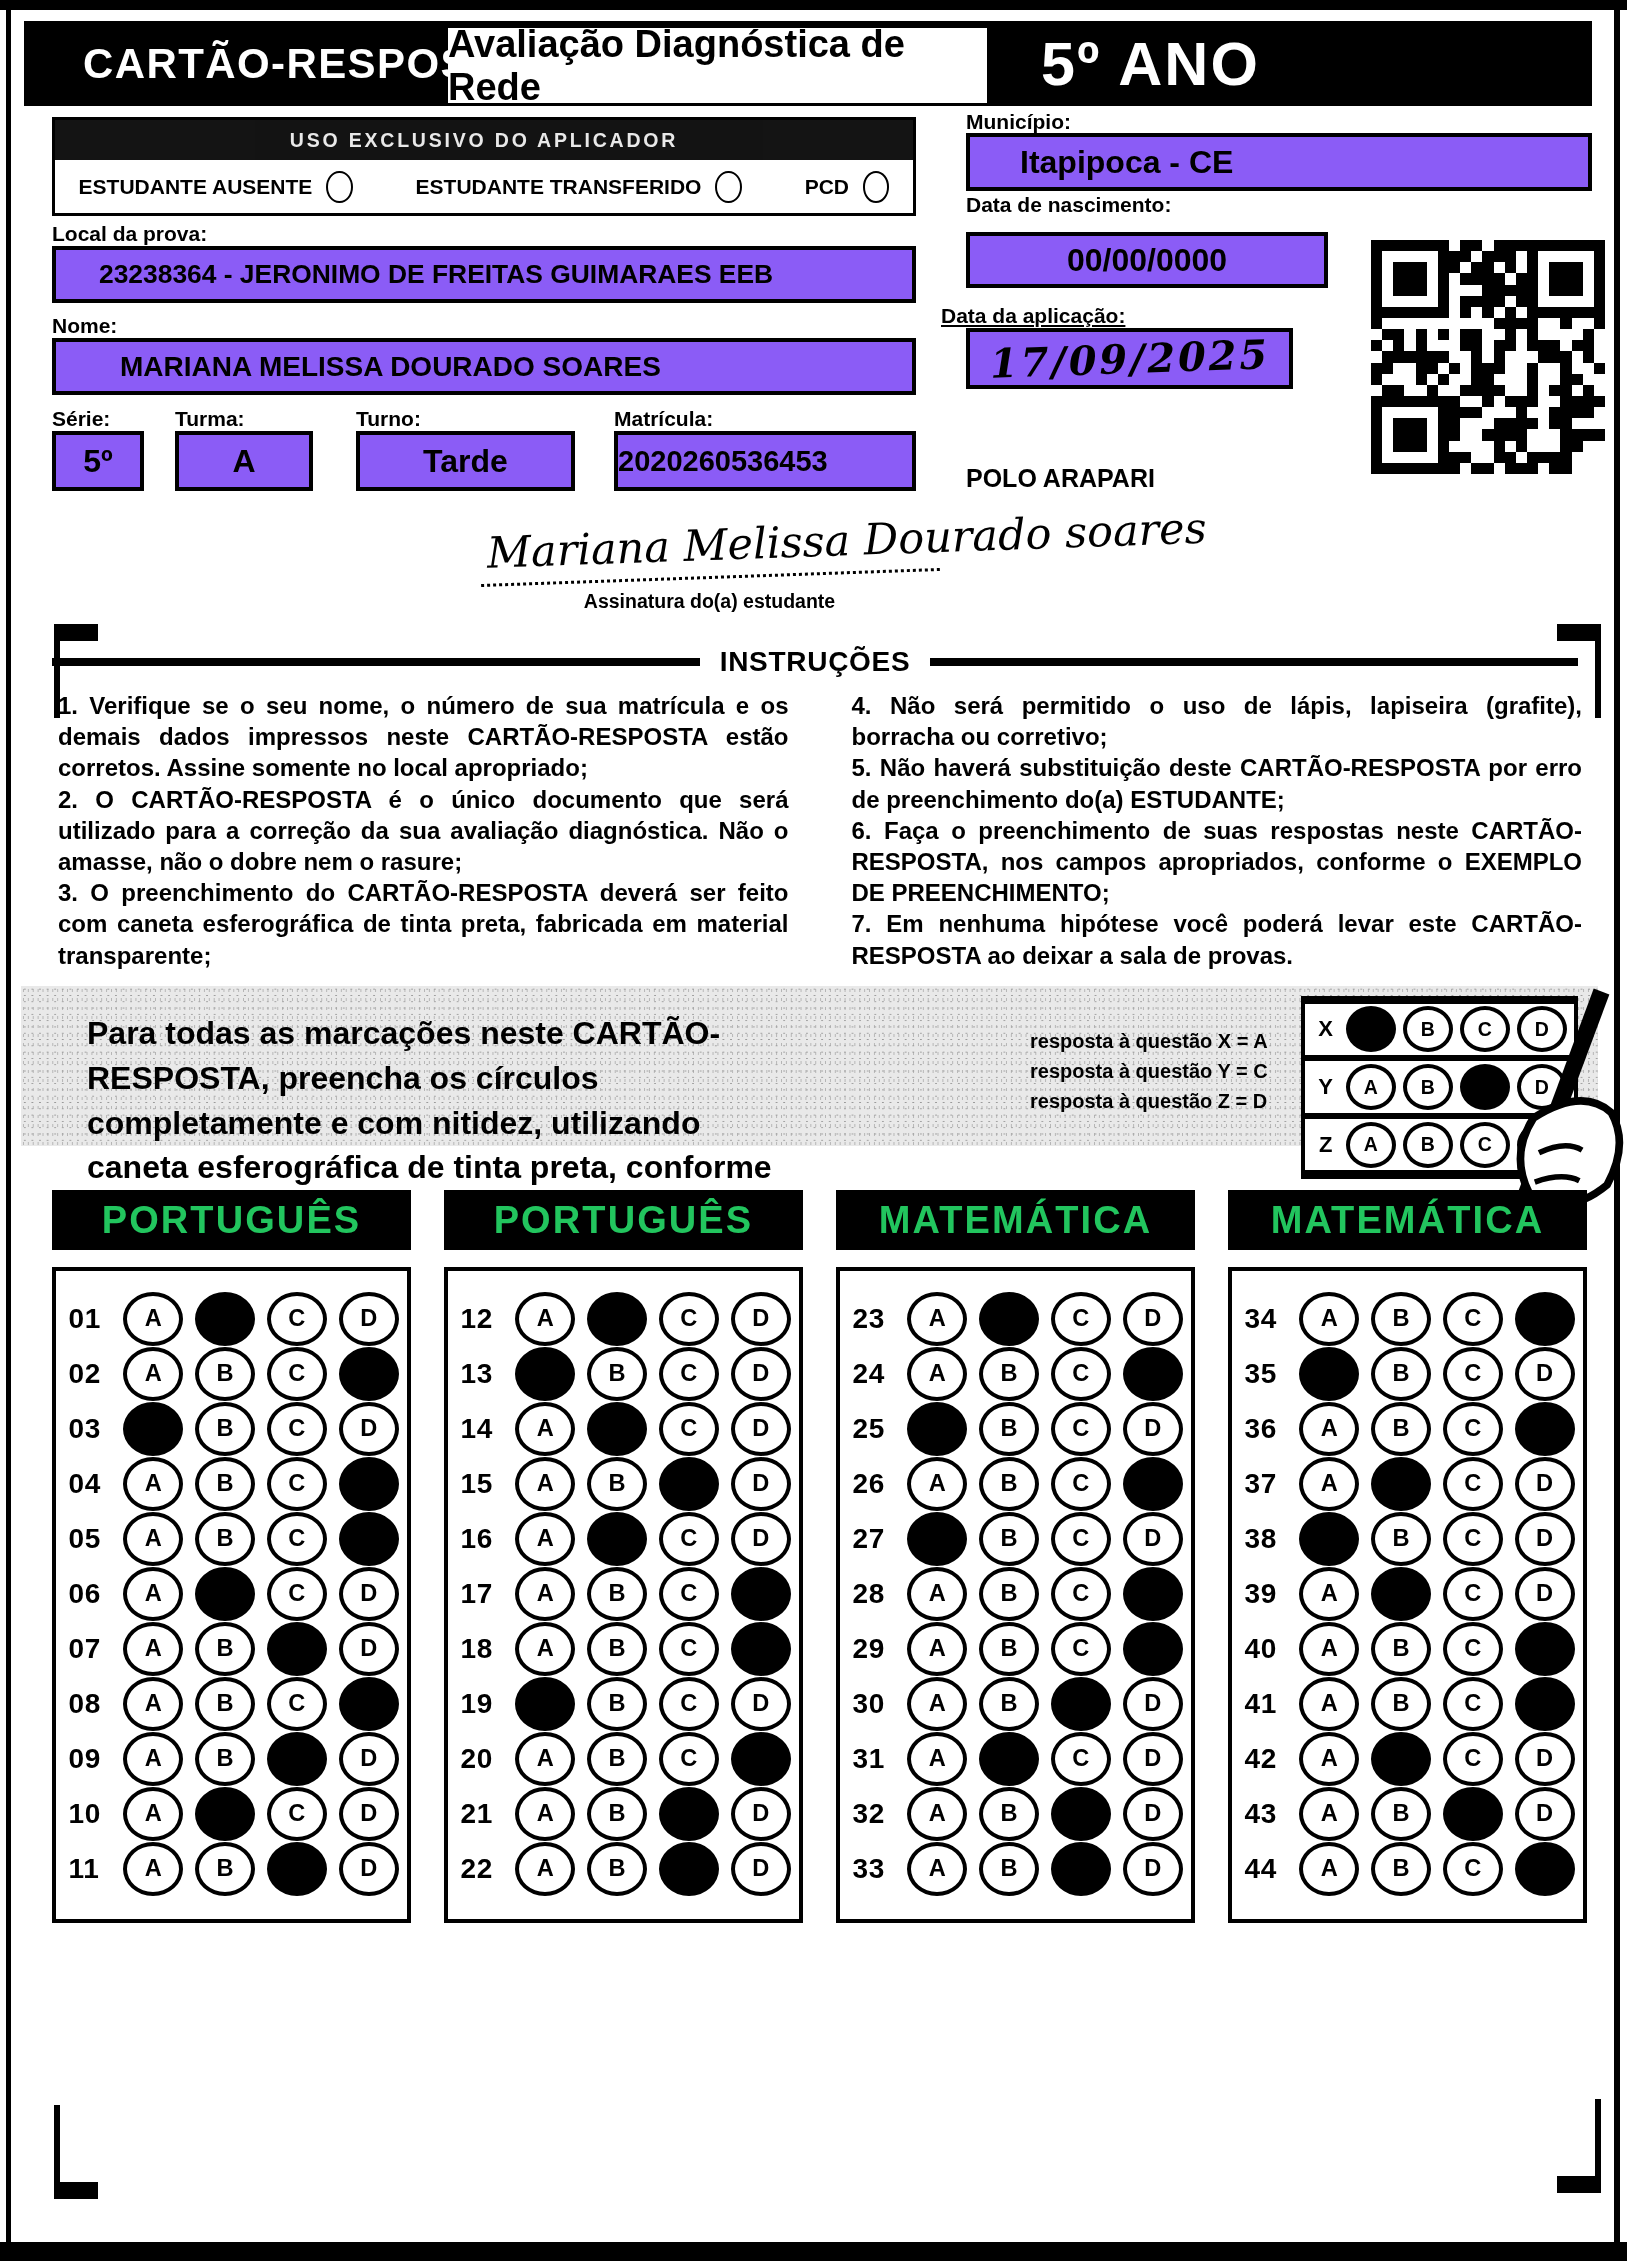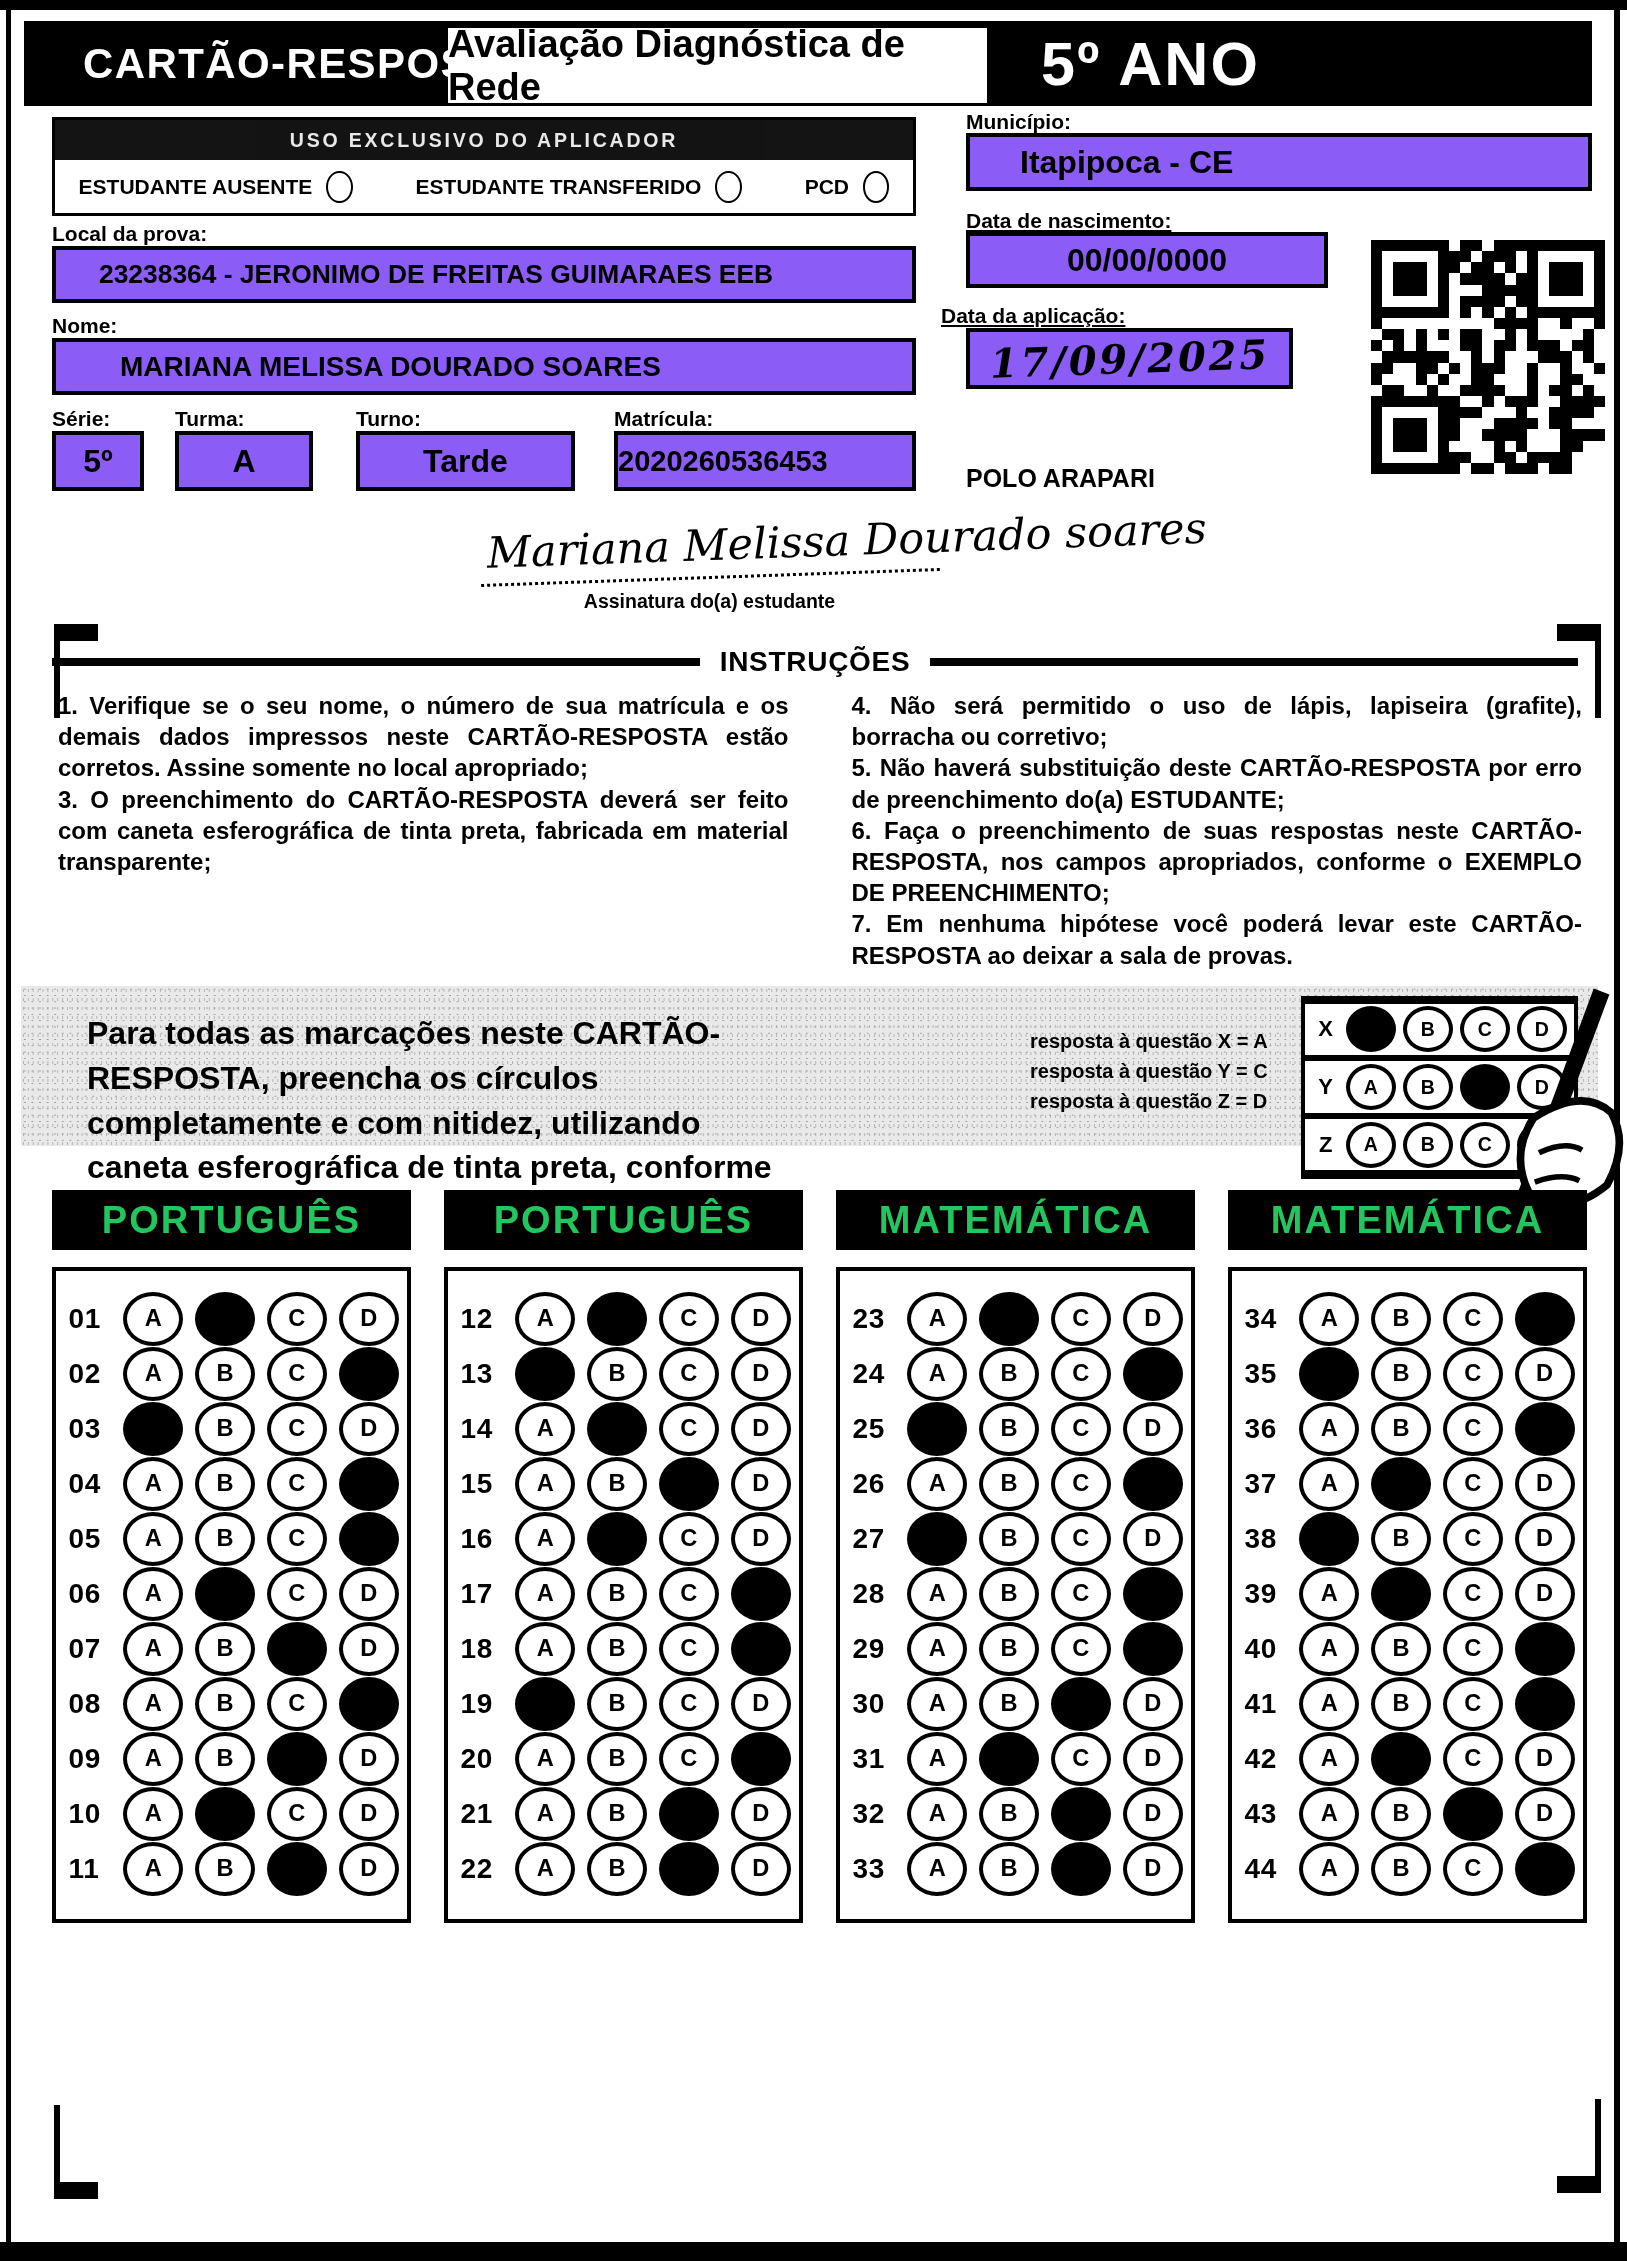--- a/index.html
+++ b/index.html
@@ -155,21 +155,21 @@
   <div class="flabel" style="left:614px;top:407px;">Matrícula:</div>
   <div class="fbox" style="left:614px;top:431px;width:302px;height:60px;justify-content:flex-start;">
     <span class="val" style="font-size:29px;">2020260536453</span>
   </div>
 
   <div class="flabel" style="left:966px;top:110px;">Município:</div>
   <div class="fbox" style="left:966px;top:133px;width:626px;height:58px;">
     <span class="val" style="font-size:32px;margin-left:50px;">Itapipoca - CE</span>
   </div>
 
-  <div class="flabel" style="left:966px;top:209px;text-decoration:underline;">Data de nascimento:</div>
+  <div class="flabel" style="left:966px;top:193px;">Data de nascimento:</div>
   <div class="fbox" style="left:966px;top:232px;width:362px;height:56px;justify-content:center;">
     <span class="val" style="font-size:32px;">00/00/0000</span>
   </div>
 
   <div class="flabel" style="left:941px;top:304px;text-decoration:underline;">Data da aplicação:</div>
   <div class="fbox" style="left:966px;top:328px;width:327px;height:61px;justify-content:center;">
     <span class="val handwrite" style="font-size:40px;">17/09/2025</span>
   </div>
 
   <div class="flabel" style="left:966px;top:464px;font-size:25px;">POLO ARAPARI</div>
@@ -641,20 +641,21 @@
     </div>
 
   <div class="instr-head">
     <div class="instr-line"></div>
     <div class="instr-title">INSTRUÇÕES</div>
     <div class="instr-line"></div>
   </div>
   <div class="instr-cols">
     <div class="instr-col" id="instr-left">
         <p>1. Verifique se o seu nome, o número de sua matrícula e os demais dados impressos neste CARTÃO-RESPOSTA estão corretos. Assine somente no local apropriado;</p>
+        <p>2. O CARTÃO-RESPOSTA é o único documento que será utilizado para a correção da sua avaliação diagnóstica. Não o amasse, não o dobre nem o rasure;</p>
         <p>3. O preenchimento do CARTÃO-RESPOSTA deverá ser feito com caneta esferográfica de tinta preta, fabricada em material transparente;</p>
       </div>
     <div class="instr-col" id="instr-right">
         <p>4. Não será permitido o uso de lápis, lapiseira (grafite), borracha ou corretivo;</p>
         <p>5. Não haverá substituição deste CARTÃO-RESPOSTA por erro de preenchimento do(a) ESTUDANTE;</p>
         <p>6. Faça o preenchimento de suas respostas neste CARTÃO-RESPOSTA, nos campos apropriados, conforme o EXEMPLO DE PREENCHIMENTO;</p>
         <p>7. Em nenhuma hipótese você poderá levar este CARTÃO-RESPOSTA ao deixar a sala de provas.</p>
       </div>
   </div>
 

